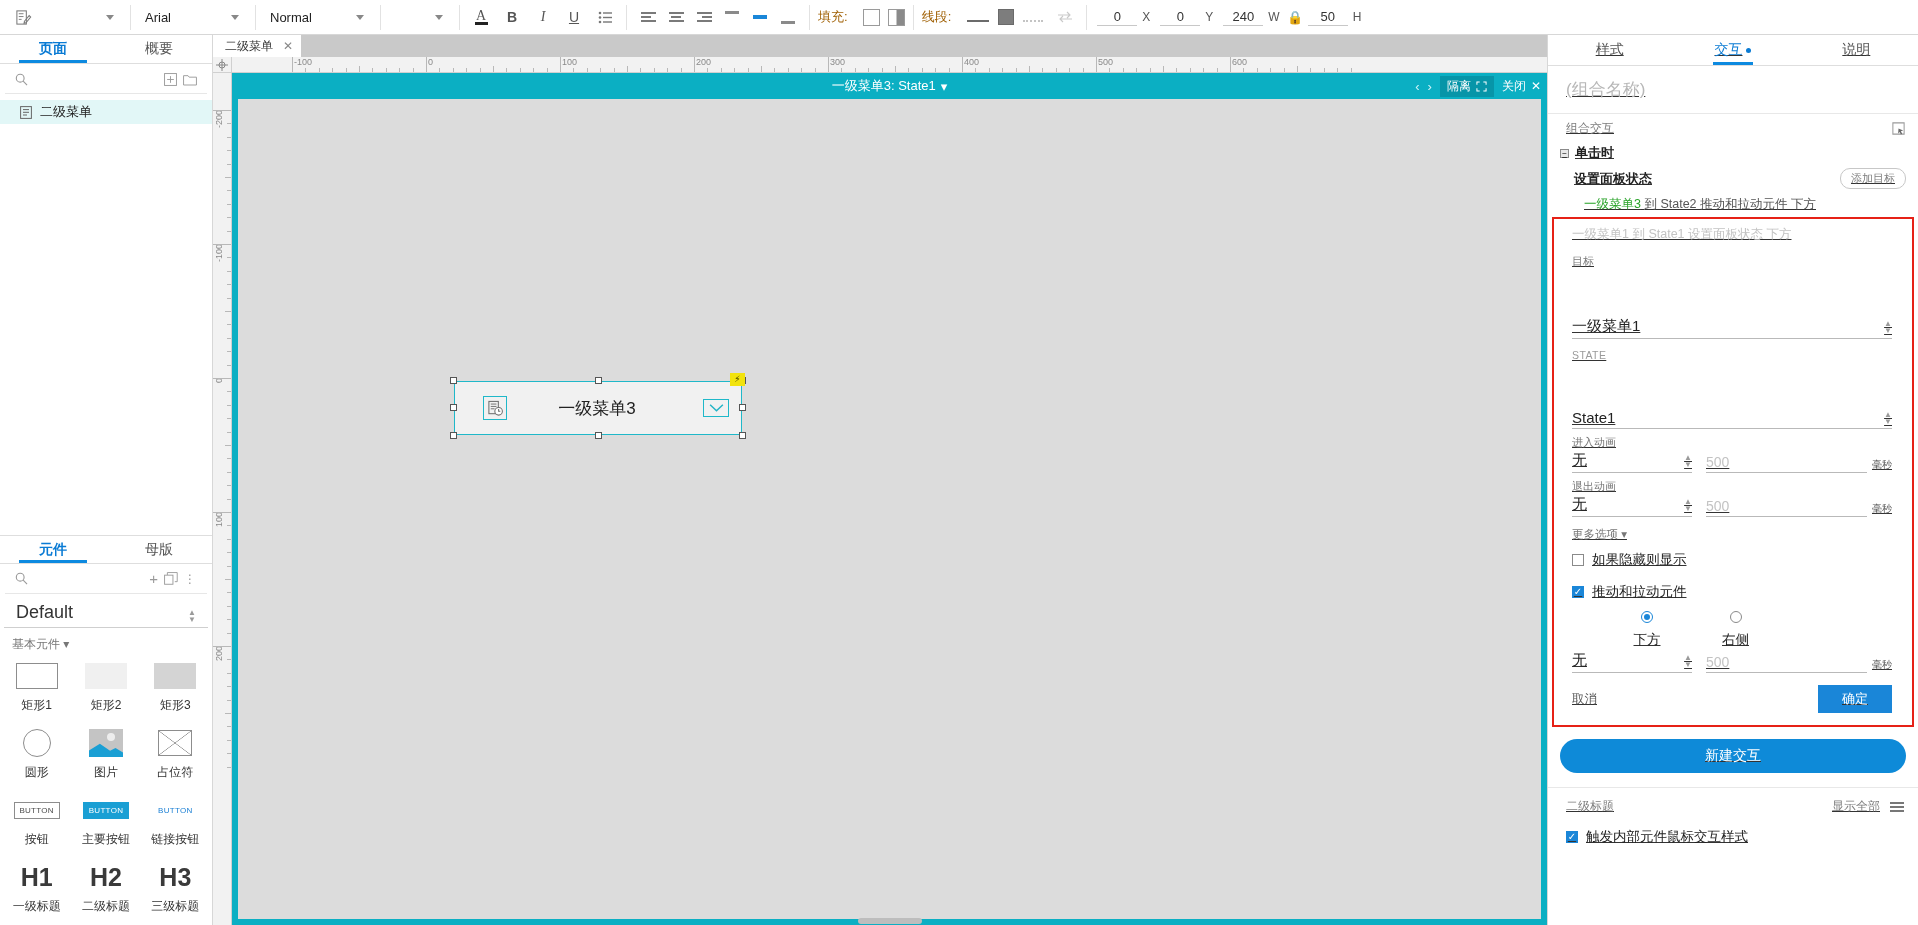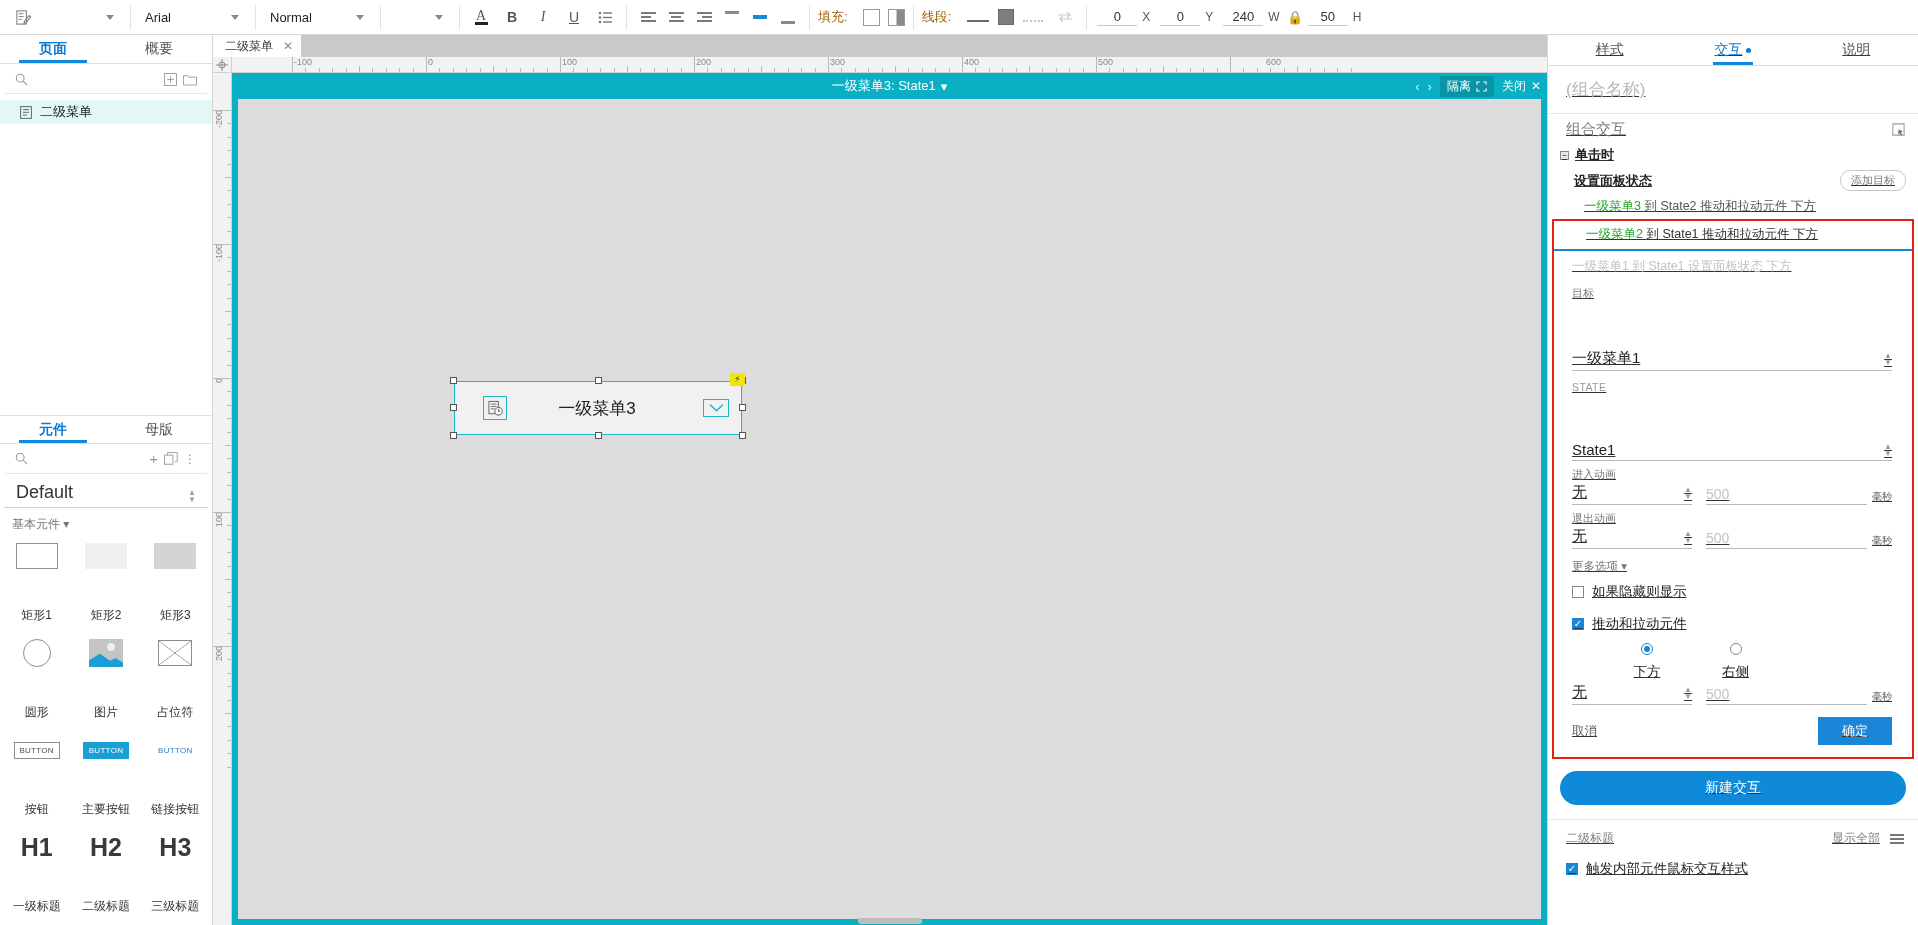--- a/index.html
+++ b/index.html
@@ -110,21 +110,21 @@
     padding: 8px 12px 4px 12px;
     margin: 0 4px;
     border-bottom: 1px solid #cfcfcf;
   }
   .lib-name { font-size: 18px; color: #333; flex: 1; }
   .spin { display: flex; flex-direction: column; color: #9a9a9a; font-size: 8px; line-height: 7px;}
   .lib-group-hdr { font-size: 12px; color: #777; padding: 8px 12px 4px 12px; }
   .wgrid { display: grid; grid-template-columns: repeat(3, 1fr); row-gap: 14px; padding: 4px 2px 10px 2px; }
   .wcell { display: flex; flex-direction: column; align-items: center; gap: 6px; }
   .wicon { height: 30px; display: flex; align-items: center; justify-content: center; }
-  .wlabel { font-size: 12px; color: #333; margin-top: 30px; }
+  .wlabel { font-size: 12px; color: #333; }
   .r-outline { width: 42px; height: 26px; border: 1px solid #8d8d8d; background: #fff; }
   .r-light { width: 42px; height: 26px; background: #f0f0f0; }
   .r-dark { width: 42px; height: 26px; background: #d4d4d4; }
   .circ { width: 28px; height: 28px; border: 1px solid #8d8d8d; border-radius: 50%; background: #fff;}
   .imgw { width: 34px; height: 28px; background: #c4c4c4; position: relative; overflow: hidden; }
   .imgw::before {
     content: ""; position: absolute; left: 0; bottom: 0; width: 100%; height: 58%;
     background: #1a9fd4;
     clip-path: polygon(0 60%, 32% 18%, 62% 62%, 78% 44%, 100% 72%, 100% 100%, 0 100%);
   }
@@ -212,21 +212,21 @@
   .r-tab { flex: 1; display: flex; align-items: center; justify-content: center; gap: 4px;
            font-size: 14px; color: #555; position: relative; }
   .r-tab.active { color: #0a7bd4; }
   .r-tab.active::after { content:""; position:absolute; bottom:0; left:34%; right:34%; height:3px; background:#0d8ae0; }
   .dot-b { width:5px; height:5px; border-radius:50%; background:#0a7bd4; }
   .grp-name {
     padding: 12px 18px 12px 18px; font-size: 17px; color: #b7b7b7;
     border-bottom: 1px solid #e8e8e8;
   }
   .sec-hdr { display: flex; align-items: center; padding: 6px 12px 4px 18px; }
-  .sec-hdr .t { flex: 1; font-size: 15px; color: #7d7d7d; }
+  .sec-hdr .t { flex: 1; font-size: 12px; color: #7d7d7d; }
   .evt-row { display: flex; align-items: center; gap: 6px; padding: 3px 12px 3px 12px; font-size: 13px; font-weight: bold; color: #222; }
   .evt-box { width: 9px; height: 9px; border: 1px solid #8a8a8a; background: #e8e8e8; display:flex; align-items:center; justify-content:center; font-size:8px; color:#555;}
   .act-row { display: flex; align-items: center; padding: 3px 12px 3px 26px; }
   .act-row .t { flex: 1; font-size: 13px; font-weight: bold; color: #222; }
   .pill {
     border: 1px solid #c7c7c7; border-radius: 10px; padding: 2px 10px;
     font-size: 11px; color: #7d7d7d; background: #fff;
   }
   .tgt-line { padding: 4px 12px 4px 36px; font-size: 12.5px; color: #555; }
   .tgt-line .g { color: #29a329; }
@@ -684,21 +684,21 @@
             <span class="tk" style="left: 864px; height: 16px;"></span>
             <span class="tk" style="left: 877.4px; height: 4px;"></span>
             <span class="tk" style="left: 890.8px; height: 4px;"></span>
             <span class="tk" style="left: 904.2px; height: 4px;"></span>
             <span class="tk" style="left: 917.6px; height: 4px;"></span>
             <span class="tk" style="left: 931px; height: 6px;"></span>
             <span class="tk" style="left: 944.4px; height: 4px;"></span>
             <span class="tk" style="left: 957.8px; height: 4px;"></span>
             <span class="tk" style="left: 971.2px; height: 4px;"></span>
             <span class="tk" style="left: 984.6px; height: 4px;"></span>
-            <span class="lb" style="left: 1032px;">600</span>
+            <span class="lb" style="left: 998px;">600</span>
             <span class="tk" style="left: 998px; height: 16px;"></span>
             <span class="tk" style="left: 1011.4px; height: 4px;"></span>
             <span class="tk" style="left: 1024.8px; height: 4px;"></span>
             <span class="tk" style="left: 1038.2px; height: 4px;"></span>
             <span class="tk" style="left: 1051.6px; height: 4px;"></span>
             <span class="tk" style="left: 1065px; height: 6px;"></span>
             <span class="tk" style="left: 1078.4px; height: 4px;"></span>
             <span class="tk" style="left: 1091.8px; height: 4px;"></span>
             <span class="tk" style="left: 1105.2px; height: 4px;"></span>
             <span class="tk" style="left: 1118.6px; height: 4px;"></span>
@@ -859,24 +859,20 @@
         <span class="t">设置面板状态</span>
         <span class="pill">添加目标</span>
       </div>
 
       <div class="tgt-line">
         <span class="g">一级菜单3</span>
         <span>到 State2 推动和拉动元件 下方</span>
       </div>
 
       <div class="edit-dialog">
-        <div class="ed-sel-row">
-          <span class="g">一级菜单2</span>
-          <span>到 State1 推动和拉动元件 下方</span>
-        </div>
 
         <div class="ed-ph">一级菜单1 到 State1 设置面板状态 下方</div>
 
         <div class="fld">
           <div class="lab">目标</div>
           <div class="ctl">
             <span class="v">一级菜单1</span>
             <span class="spin">
                 <span>▲</span>
                 <span>▼</span>

